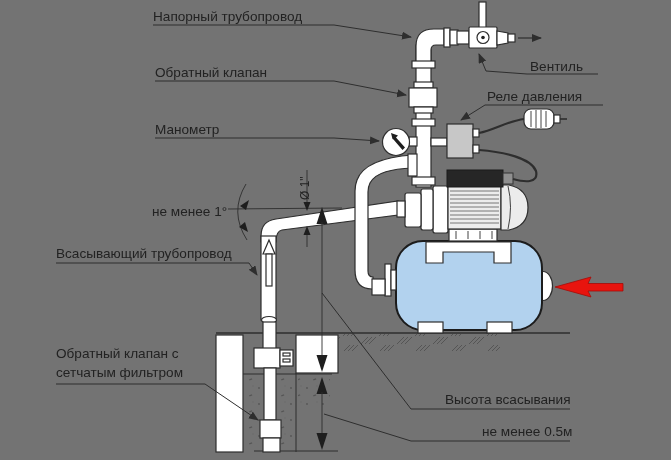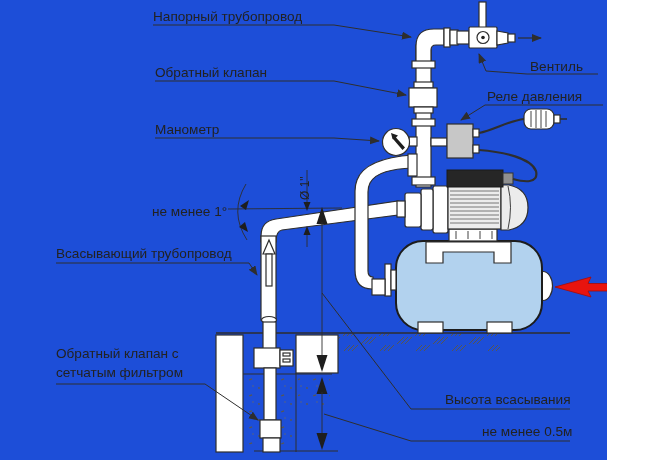--- a/index.html
+++ b/index.html
@@ -1,16 +1,16 @@
 <!DOCTYPE html>
 <html><head>
 <meta charset="utf-8">
 <style>
   html,body{margin:0;padding:0;background:#fff;}
-  .stage{position:relative;width:607px;height:460px;background:#1d4ed8;overflow:hidden;
+  .stage{position:relative;width:671px;height:460px;background:#737373;overflow:hidden;
          font-family:"Liberation Sans",sans-serif;}
   svg{display:block;}
   .lbl{font-family:"Liberation Sans",sans-serif;font-size:13.6px;fill:#222222;}
   .lbl-rot{font-family:"Liberation Sans",sans-serif;font-size:12px;fill:#222222;}
   .ln{stroke:#2e2e2e;stroke-width:1.2;fill:#ffffff;}
   .ln-nf{stroke:#2e2e2e;stroke-width:1.2;fill:none;}
   .thin{stroke:#2e2e2e;stroke-width:0.9;fill:none;}
   .dim{fill:#1e1e1e;}
 </style>
 </head>

